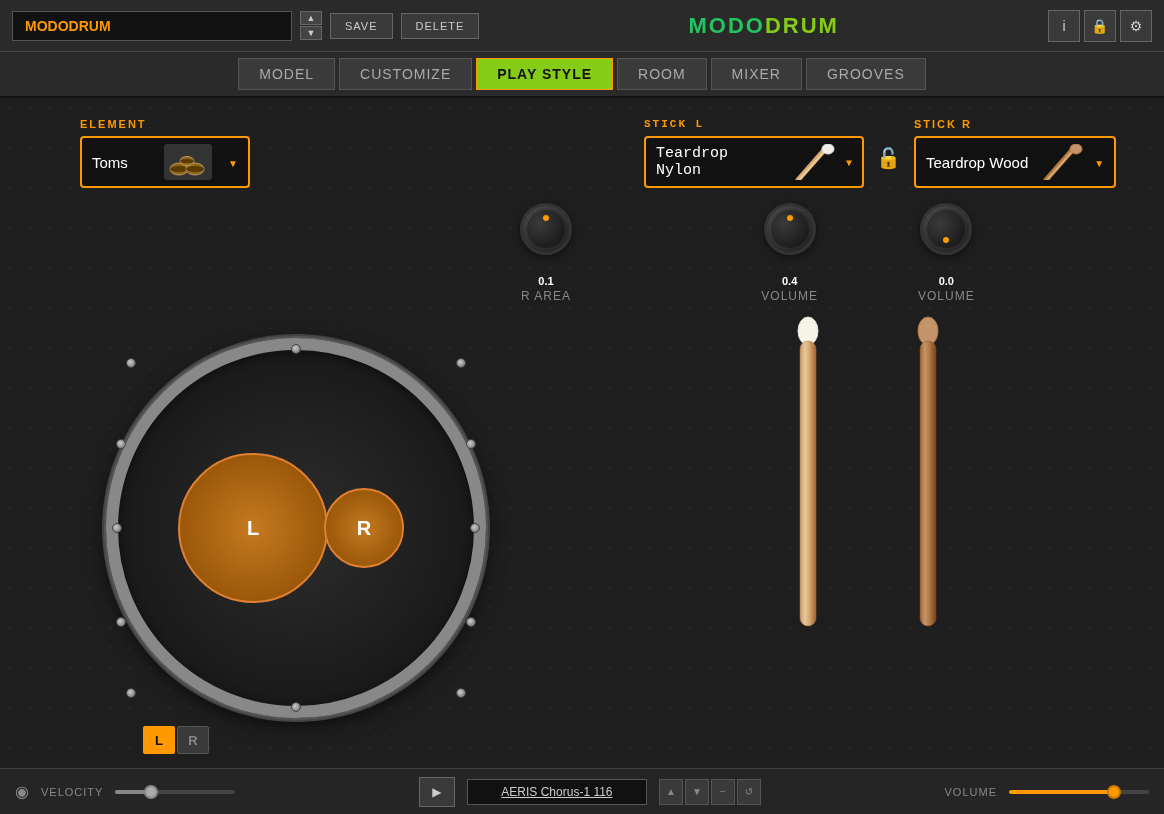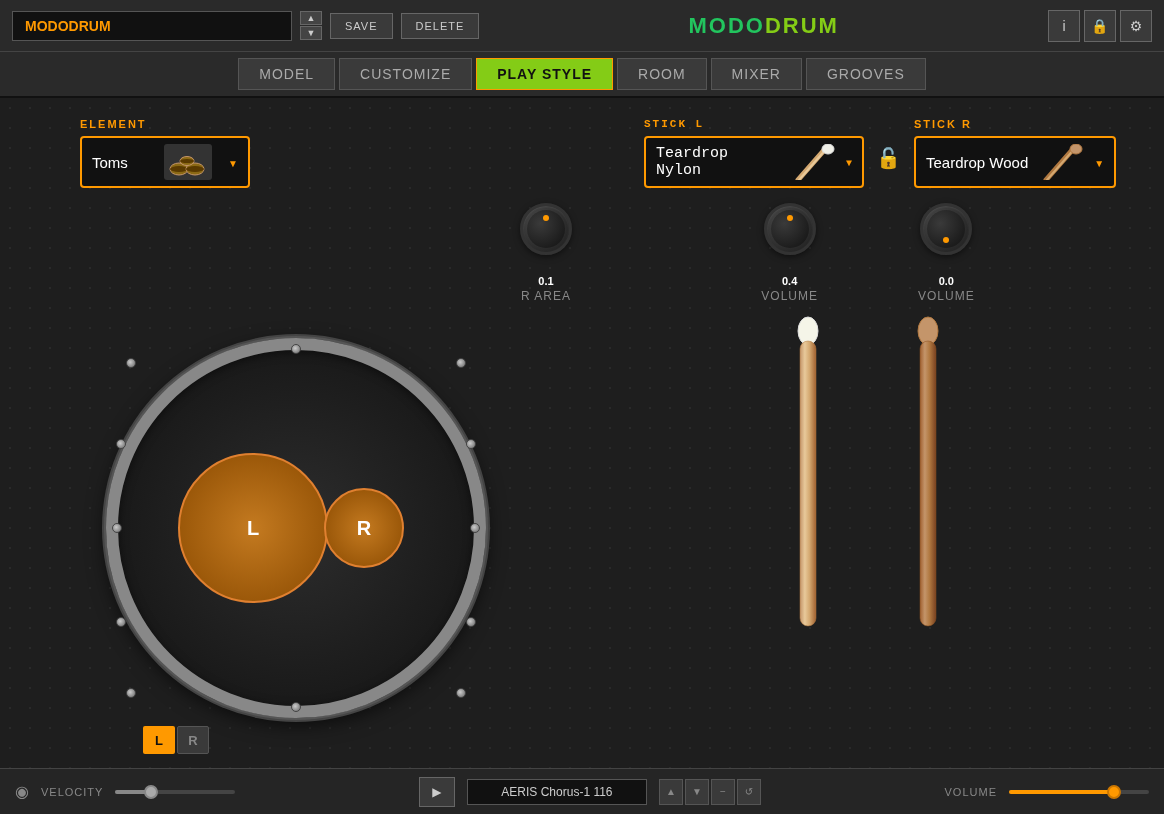--- a/index.html
+++ b/index.html
@@ -393,20 +393,21 @@
       margin-left: auto;
     }
     .preset-display {
       background: #111;
       border: 1px solid #555;
       color: #ccc;
       font-size: 12px;
       padding: 5px 14px;
       min-width: 180px;
       text-align: center;
+      text-decoration: underline;
     }
     .transport-controls {
       display: flex;
       gap: 2px;
     }
     .transport-btn {
       background: #3a3a3a;
       border: 1px solid #555;
       color: #888;
       width: 24px;

